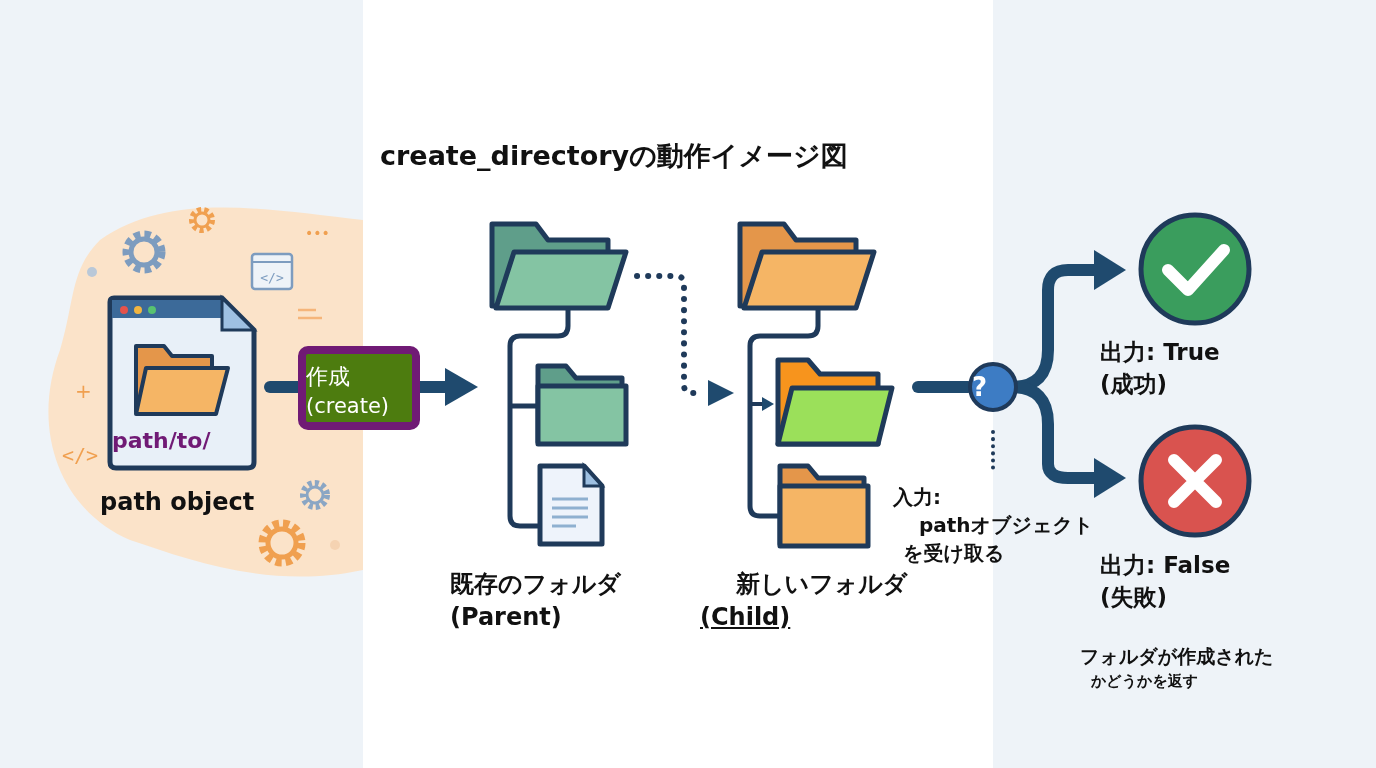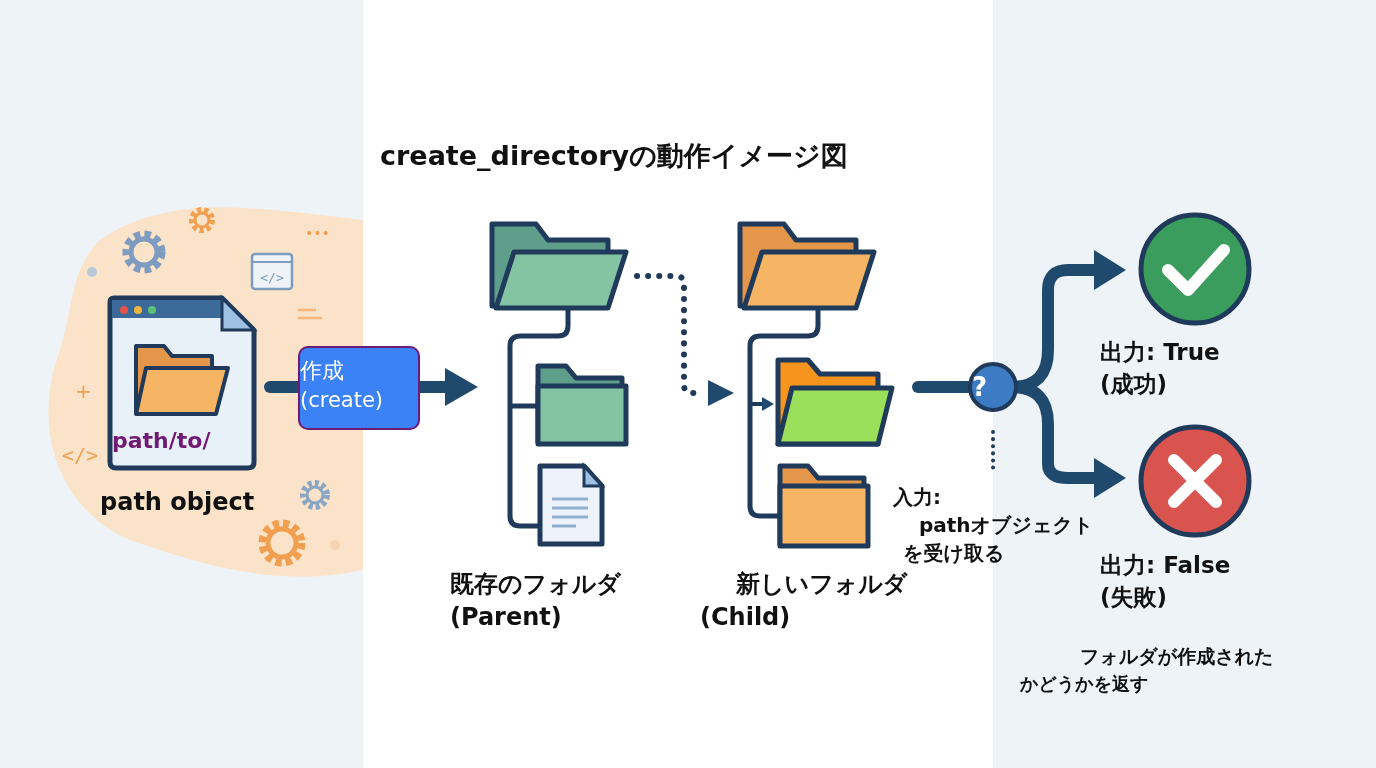--- a/index.html
+++ b/index.html
@@ -76,21 +76,21 @@
   <path d="M708,380 L734,393 L708,406 Z" fill="#1f4a6e"></path>
 
   <line x1="918" y1="387" x2="968" y2="387" stroke="#1f4a6e" stroke-width="12" stroke-linecap="round"></line>
   <path d="M1012,387 Q1048,387 1048,350 L1048,290 Q1048,270 1068,270 L1100,270" fill="none" stroke="#1f4a6e" stroke-width="12"></path>
   <path d="M1094,250 L1126,270 L1094,290 Z" fill="#1f4a6e"></path>
   <path d="M1012,387 Q1048,387 1048,424 L1048,464 Q1048,478 1068,478 L1100,478" fill="none" stroke="#1f4a6e" stroke-width="12"></path>
   <path d="M1094,458 L1126,478 L1094,498 Z" fill="#1f4a6e"></path>
   <line x1="993" y1="432" x2="993" y2="472" stroke="#1f3a5a" stroke-width="4" stroke-linecap="round" stroke-dasharray="0.1 7"></line>
 </svg>
 
-<div class="abs" style="left:298px;top:346px;width:122px;height:84px;background:#3b82f6;border:2px solid #701a75;border-radius:10px;box-sizing:border-box;">
+<div class="abs" style="left:298px;top:346px;width:122px;height:84px;background:#4d7c0f;border:8px solid #701a75;border-radius:10px;box-sizing:border-box;">
   <div class="txt" style="left:0;top:8px;width:114px;font-size:22px;color:#fff;font-weight:normal;">作成</div>
   <div class="txt" style="left:0;top:40px;width:104px;font-size:21px;color:#fff;font-weight:normal;">(create)</div>
 </div>
 
 <svg class="abs" style="left:480px;top:210px;width:170px;height:350px;">
   <path d="M88,94 L88,116 Q88,126 78,126 L40,126 Q30,126 30,136 L30,306 Q30,316 40,316 L58,316" fill="none" stroke="#1f3a5a" stroke-width="5"></path>
   <line x1="30" y1="196" x2="58" y2="196" stroke="#1f3a5a" stroke-width="5"></line>
   <g>
     <path d="M12,14 L56,14 L68,30 L128,30 L128,96 L12,96 Z" fill="#5f9e8a" stroke="#1f3a5a" stroke-width="5" stroke-linejoin="round"></path>
     <path d="M34,42 L146,42 L128,98 L16,98 Z" fill="#84c4a3" stroke="#1f3a5a" stroke-width="5" stroke-linejoin="round"></path>
@@ -138,24 +138,24 @@
 <svg class="abs" style="left:1136px;top:422px;width:120px;height:120px;">
   <circle cx="59" cy="59" r="54" fill="#d9534f" stroke="#1f3a5a" stroke-width="5"></circle>
   <path d="M38,38 L80,80 M80,38 L38,80" fill="none" stroke="#fff" stroke-width="12" stroke-linecap="round"></path>
 </svg>
 
 <div class="txt" style="left:380px;top:138px;width:630px;font-size:27px;">create_directoryの動作イメージ図</div>
 
 <div class="txt" style="left:450px;top:568px;width:228px;font-size:24px;">既存のフォルダ</div>
 <div class="txt" style="left:450px;top:603px;width:228px;font-size:24px;">(Parent)</div>
 <div class="txt" style="left:736px;top:568px;width:228px;font-size:24px;">新しいフォルダ</div>
-<div class="txt" style="left:700px;top:603px;width:228px;font-size:24px;">(Child)</div>
+<div class="txt" style="left:700px;top:603px;width:228px;font-size:24px;text-decoration:underline;">(Child)</div>
 
 <div class="txt" style="left:893px;top:484px;width:180px;font-size:20px;">入力:</div>
 <div class="txt" style="left:903px;top:512px;width:180px;font-size:20px;margin-left:16px;">pathオブジェクト</div>
 <div class="txt" style="left:903px;top:540px;width:180px;font-size:20px;">を受け取る</div>
 
 <div class="txt" style="left:1100px;top:337px;width:190px;font-size:23px;">出力: True</div>
 <div class="txt" style="left:1100px;top:369px;width:190px;font-size:23px;">(成功)</div>
 <div class="txt" style="left:1100px;top:550px;width:190px;font-size:23px;">出力: False</div>
 <div class="txt" style="left:1100px;top:582px;width:190px;font-size:23px;">(失敗)</div>
 <div class="txt" style="left:1080px;top:644px;width:250px;font-size:19px;">フォルダが作成された</div>
-<div class="txt" style="left:1020px;top:672px;width:250px;font-size:18px;">かどうかを返す</div>
+<div class="txt" style="left:1091px;top:672px;width:250px;font-size:15px;">かどうかを返す</div>
 
 </body></html>

